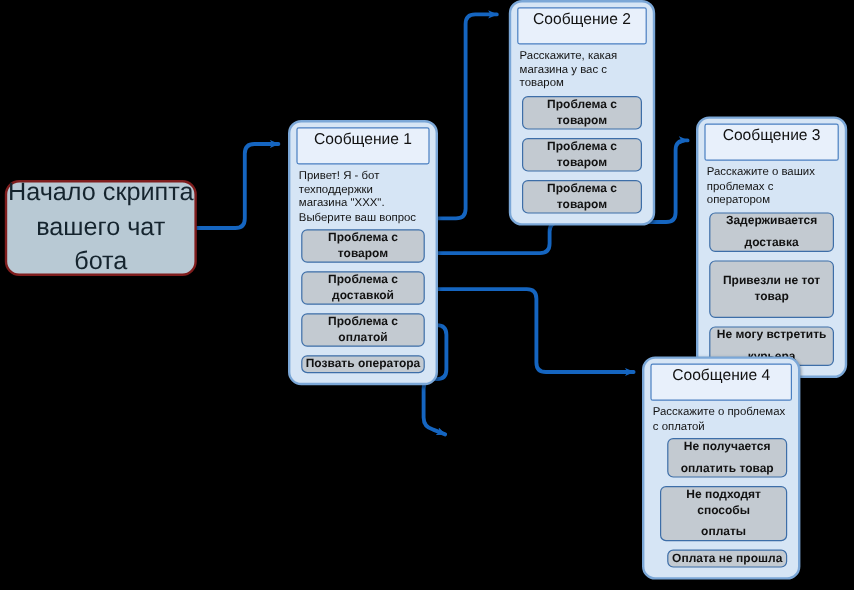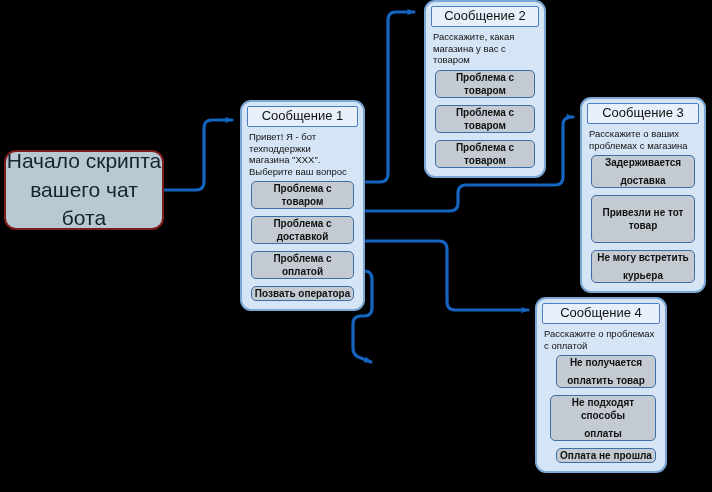--- a/index.html
+++ b/index.html
@@ -54,21 +54,21 @@
   }
   .msg-header {
     box-sizing: border-box;
     background: #e8f0fb;
     border: 1px solid #4a7fc1;
     border-radius: 2px;
     text-align: center;
     color: #111;
     font-size: 13px;
     line-height: 18px;
-    height: 21px;
+    height: 31px;
     margin-bottom: 4px;
   }
   .msg-body {
     color: #111;
     font-size: 9.5px;
     line-height: 11.5px;
     padding: 0 2px 4px 2px;
     font-weight: normal;
   }
   .msg-btn {
@@ -140,21 +140,21 @@
     </div>
     <div class="msg-btn">Проблема с товаром</div>
     <div class="msg-btn">Проблема с товаром</div>
     <div class="msg-btn">Проблема с товаром</div>
   </div>
 
   <div class="msg-card" style="left:580px; top:97px; width:126px;">
     <div class="msg-header">Сообщение 3</div>
     <div class="msg-body">
       <div>Расскажите о ваших</div>
-      <div>проблемах с магазина</div>
+      <div>проблемах с оператором</div>
     </div>
     <div class="msg-btn">
       <div>Задерживается</div>
       <div style="margin-top:5px;">доставка</div>
     </div>
     <div class="msg-btn" style="padding:10px 8px;">Привезли не тот товар</div>
     <div class="msg-btn">
       <div>Не могу встретить</div>
       <div style="margin-top:5px;">курьера</div>
     </div>

